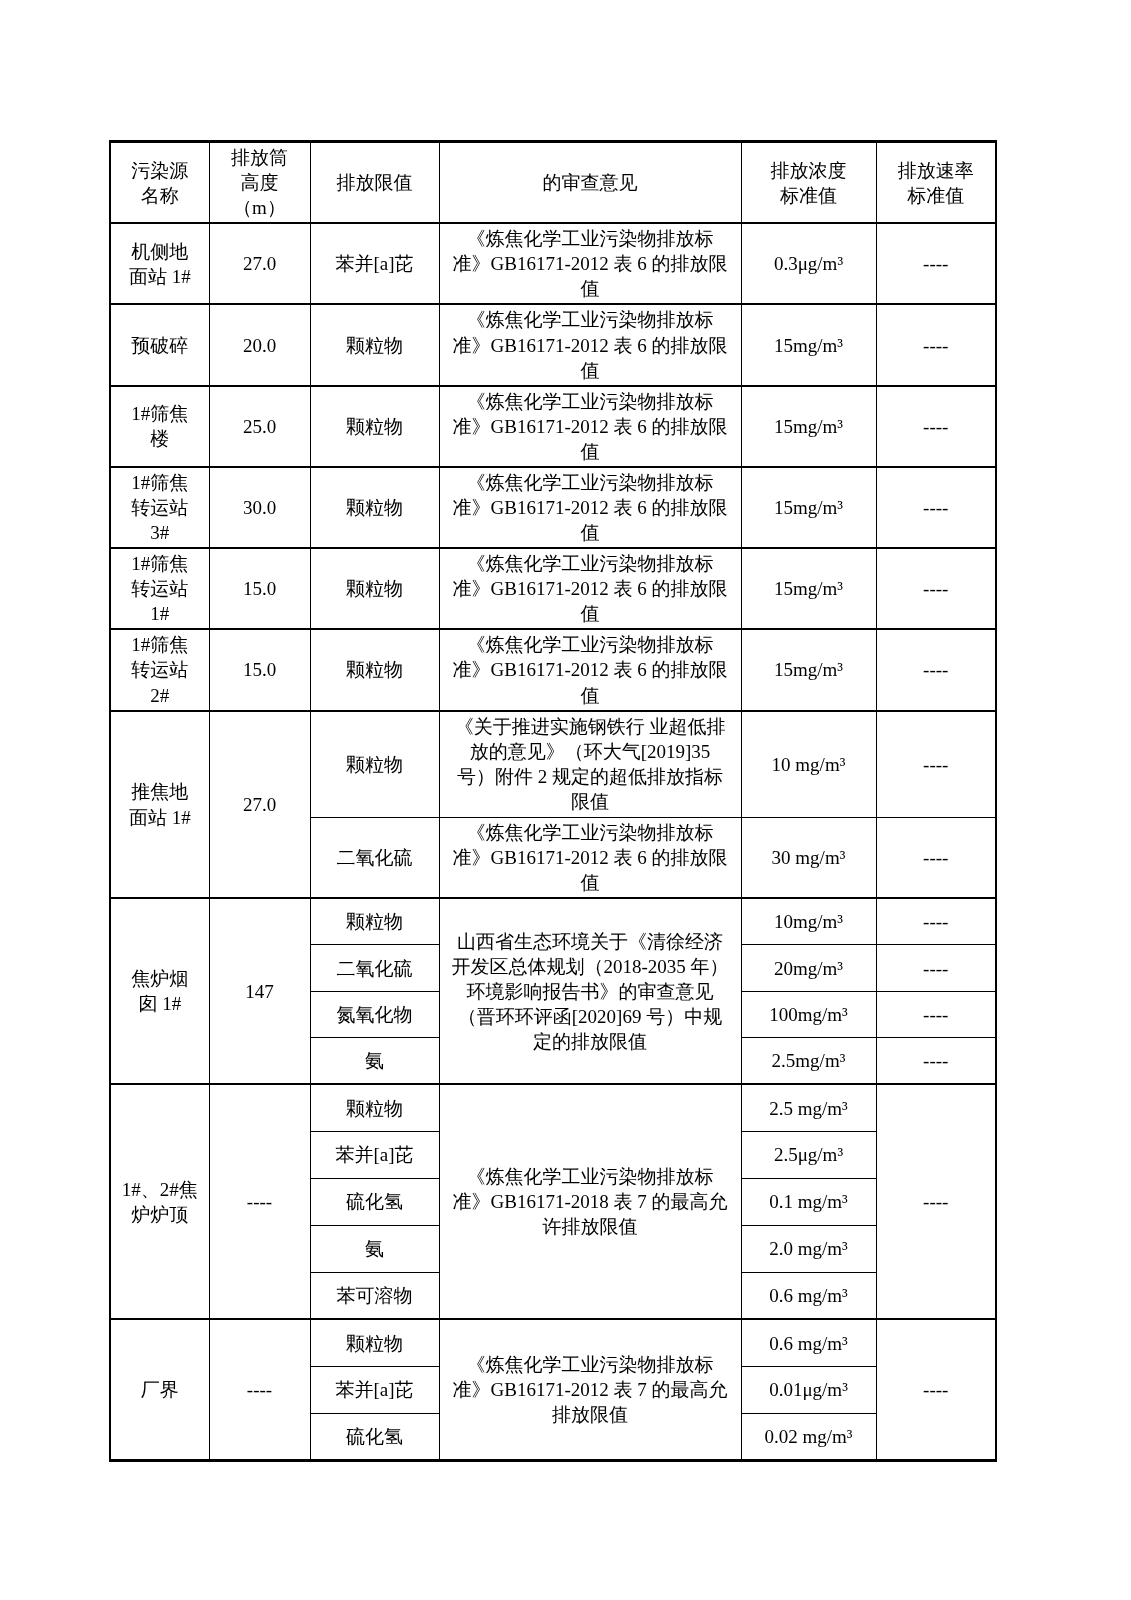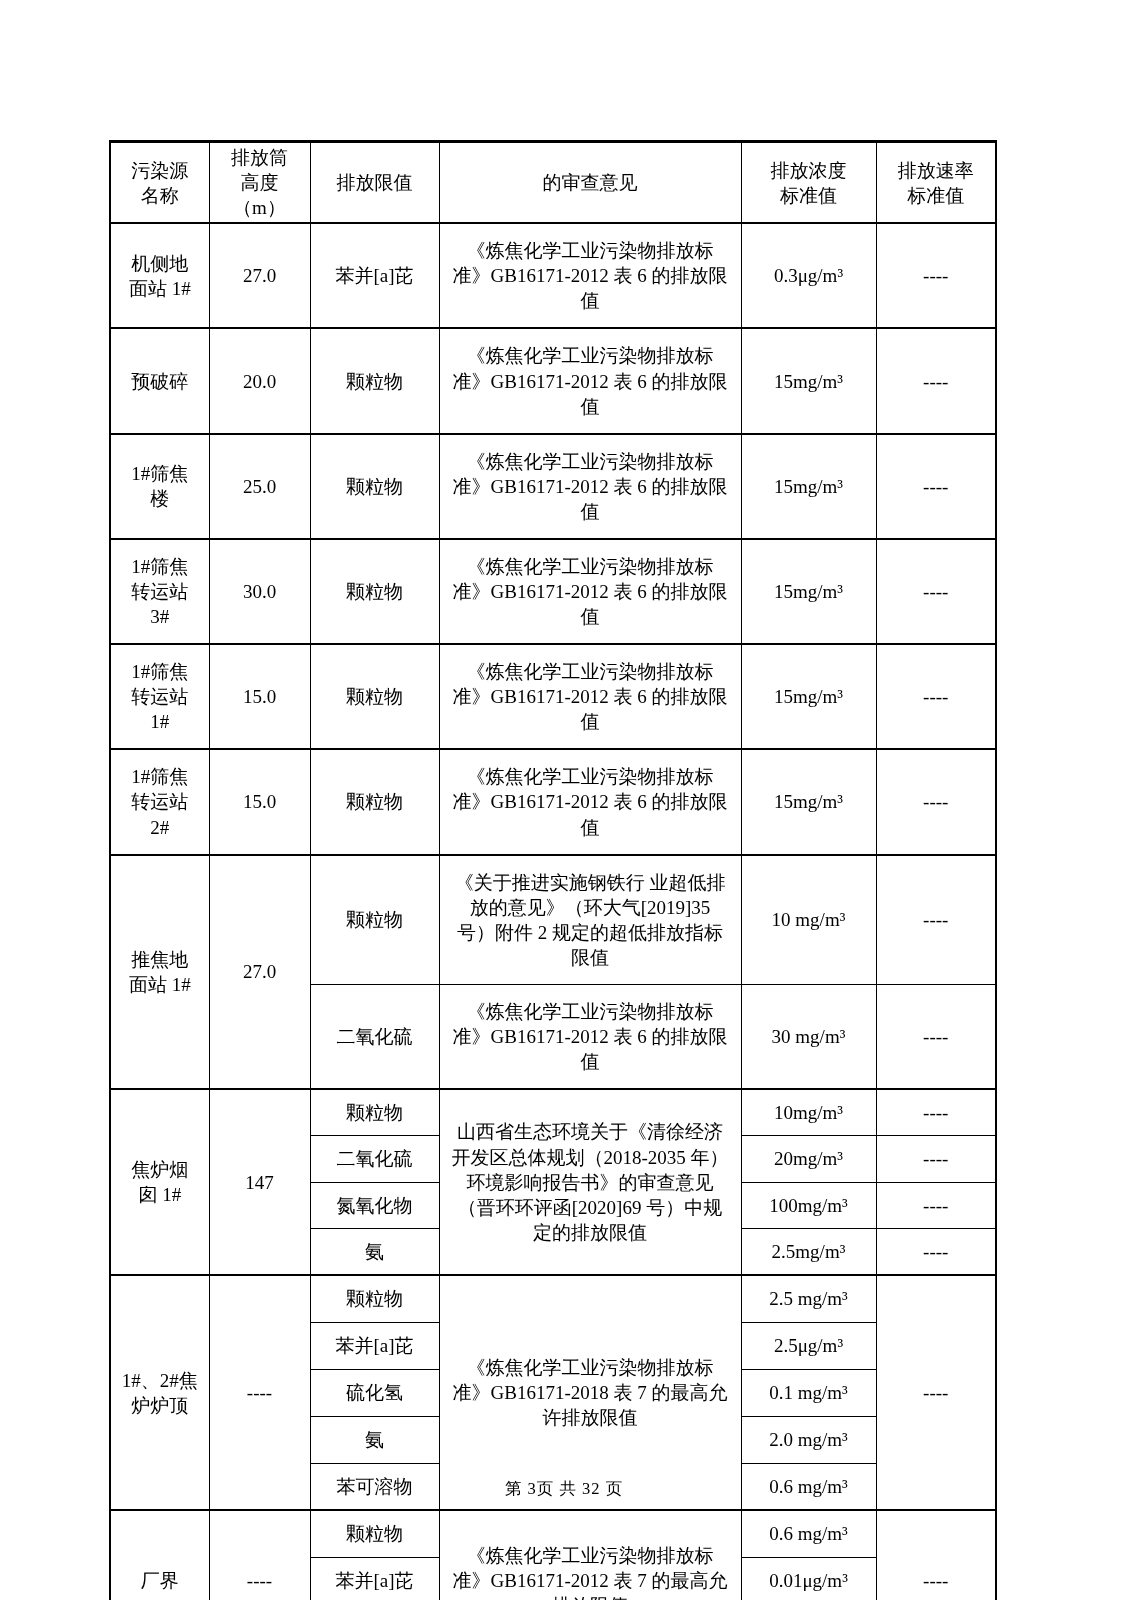--- a/index.html
+++ b/index.html
@@ -20,21 +20,21 @@
     border-collapse:collapse;table-layout:fixed;
     border:2px solid #000;border-top:3px solid #000;border-bottom:3px solid #000;
   }
   col.c1{width:99px;}  col.c2{width:101px;} col.c3{width:129px;}
   col.c4{width:302px;} col.c5{width:135px;} col.c6{width:120px;}
   th,td{
     border:1px solid #000;text-align:center;vertical-align:middle;
     white-space:pre-line;font-size:19px;line-height:1.32;
     padding:2px 4px;font-weight:normal;
   }
-  td.std{padding:14px 9px;}
+  td.std{padding:2px 9px;}
   tr.group-start>th, tr.group-start>td{border-top:2px solid #000;}
   tr.h77{height:77px;} tr.h107{height:107px;} tr.h78{height:78px;}
   tr.h46{height:46.5px;} tr.h47{height:47px;}
   .footer{
     position:absolute;left:121px;width:886px;top:1478px;
     text-align:center;font-size:16.5px;letter-spacing:1px;
   }
 </style>
 </head>
 <body>
@@ -209,15 +209,14 @@
         <td>苯并[a]芘</td>
         <td>0.01μg/m³</td>
       </tr>
       <tr class="h47">
         <td>硫化氢</td>
         <td>0.02 mg/m³</td>
       </tr>
     </tbody>
   </table>
 
-  <div class="footer">第 3页 共 32 页</div>
 
 </div>
 
 </body></html>

